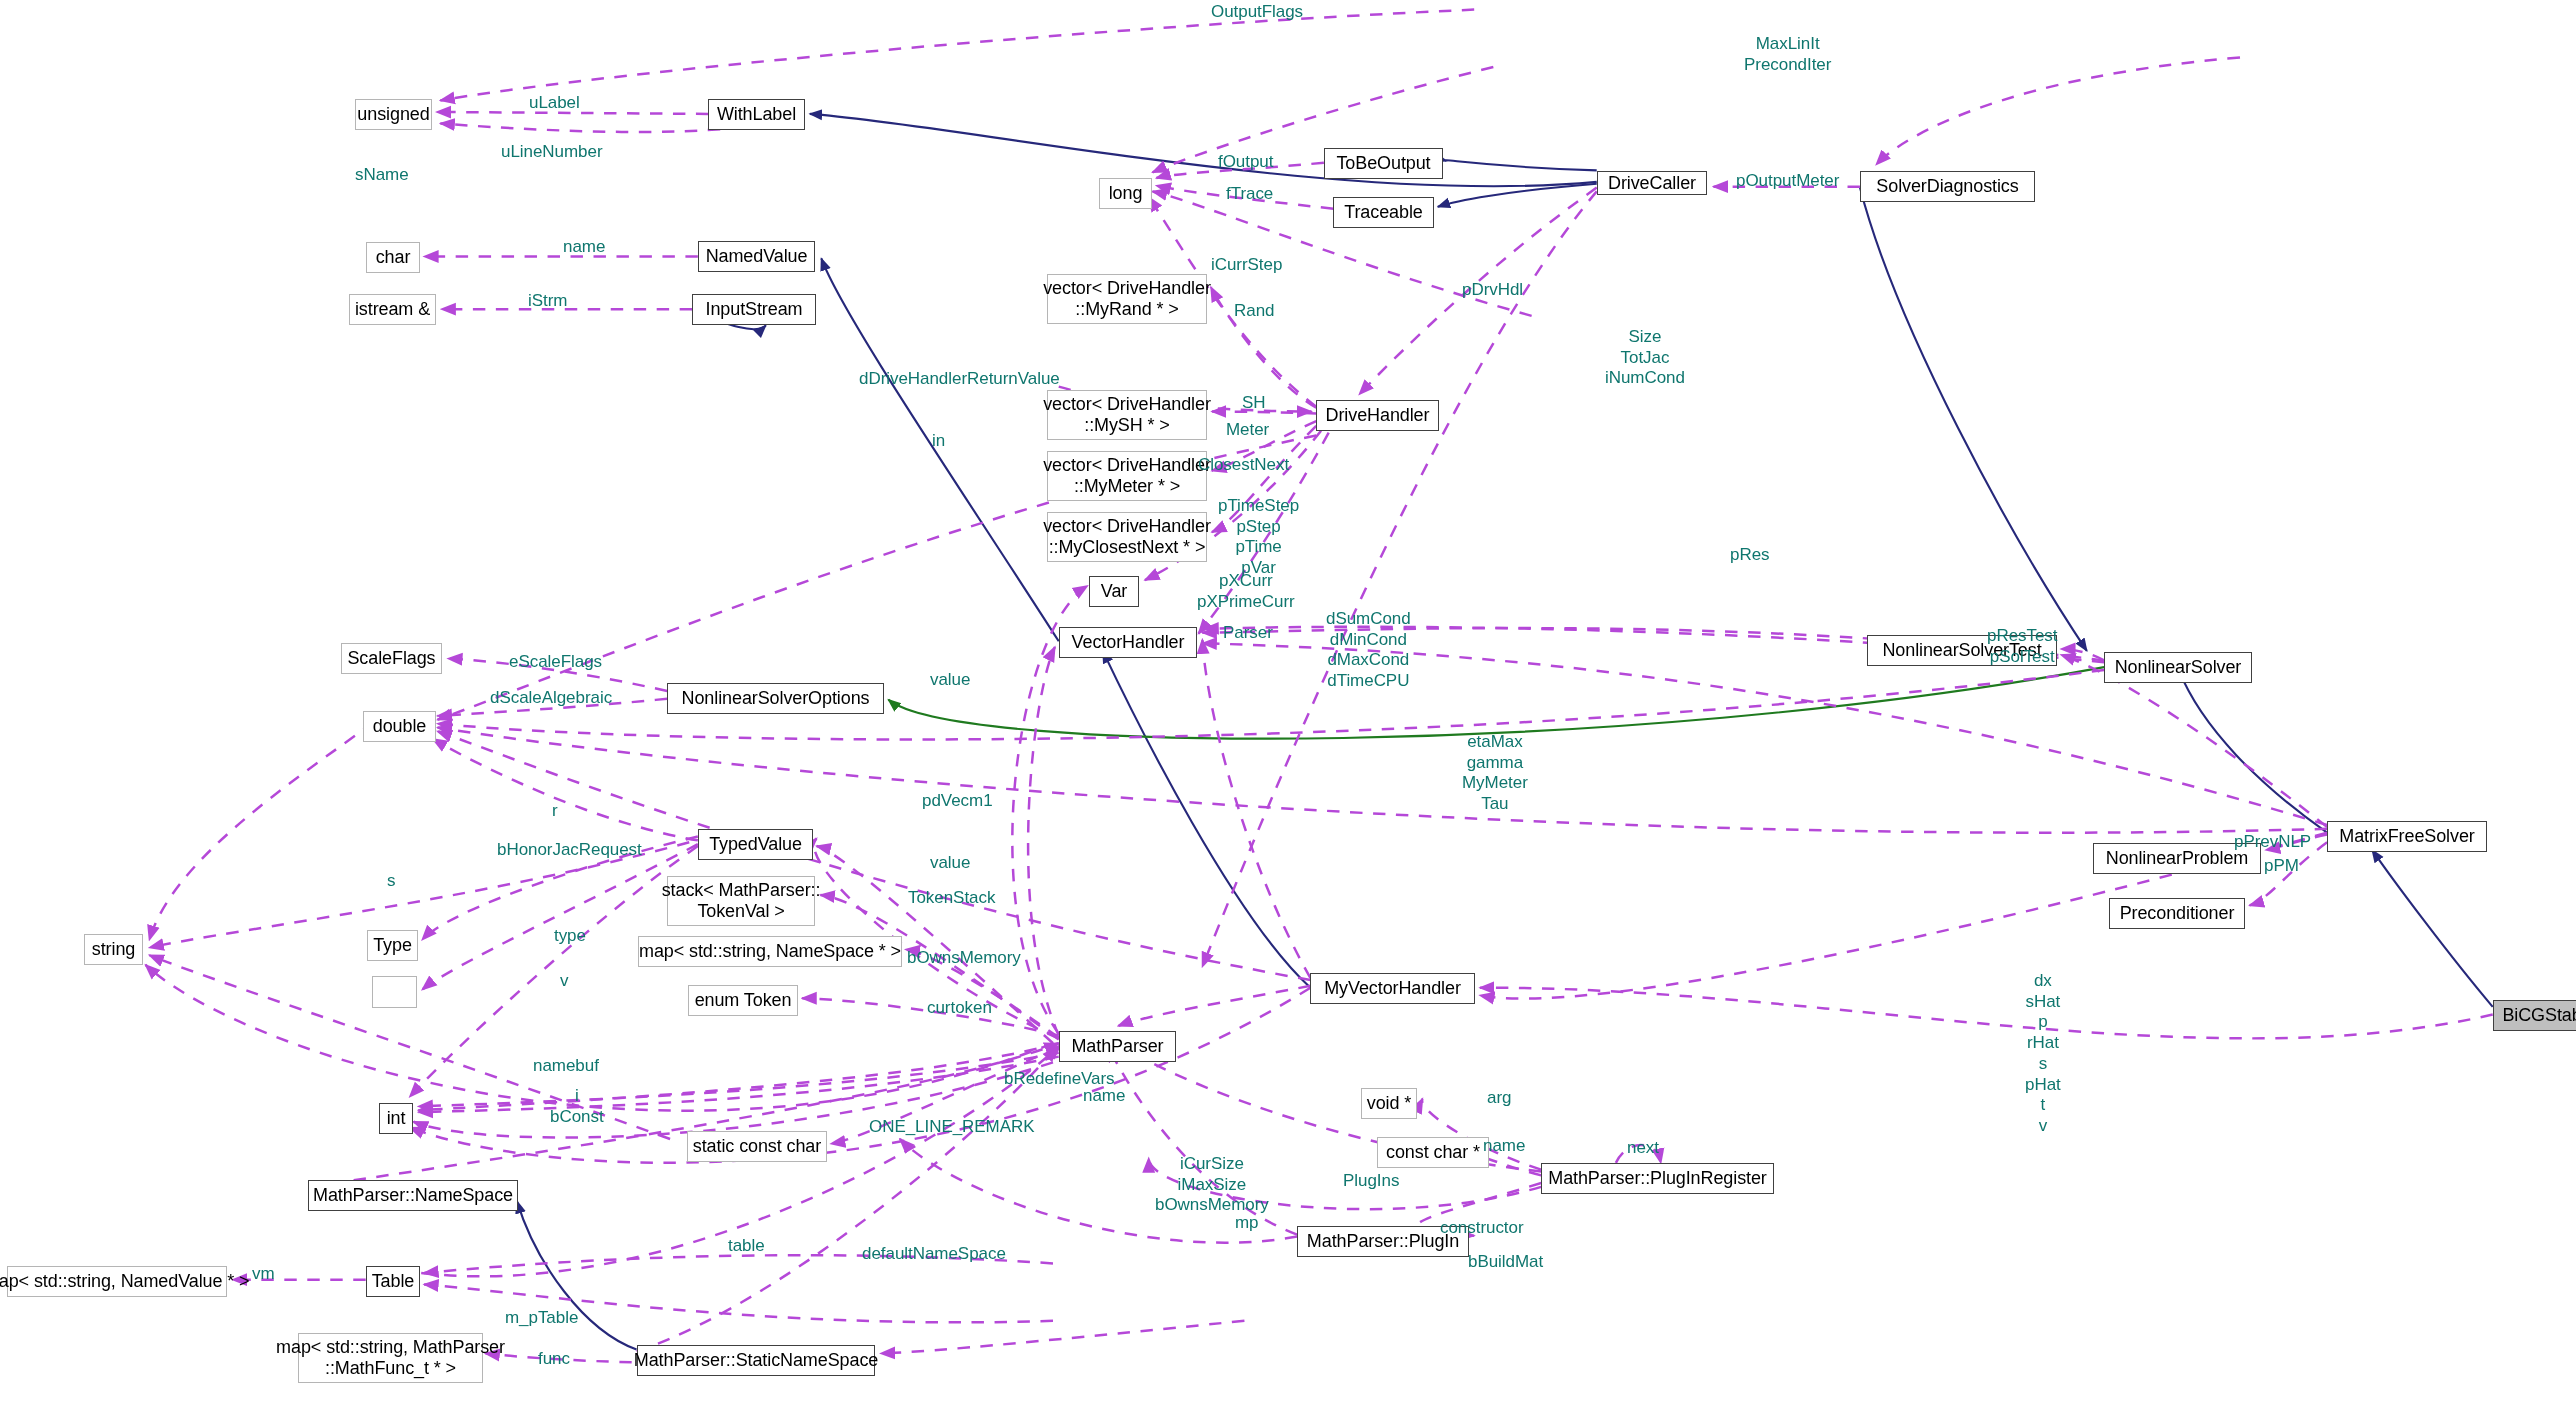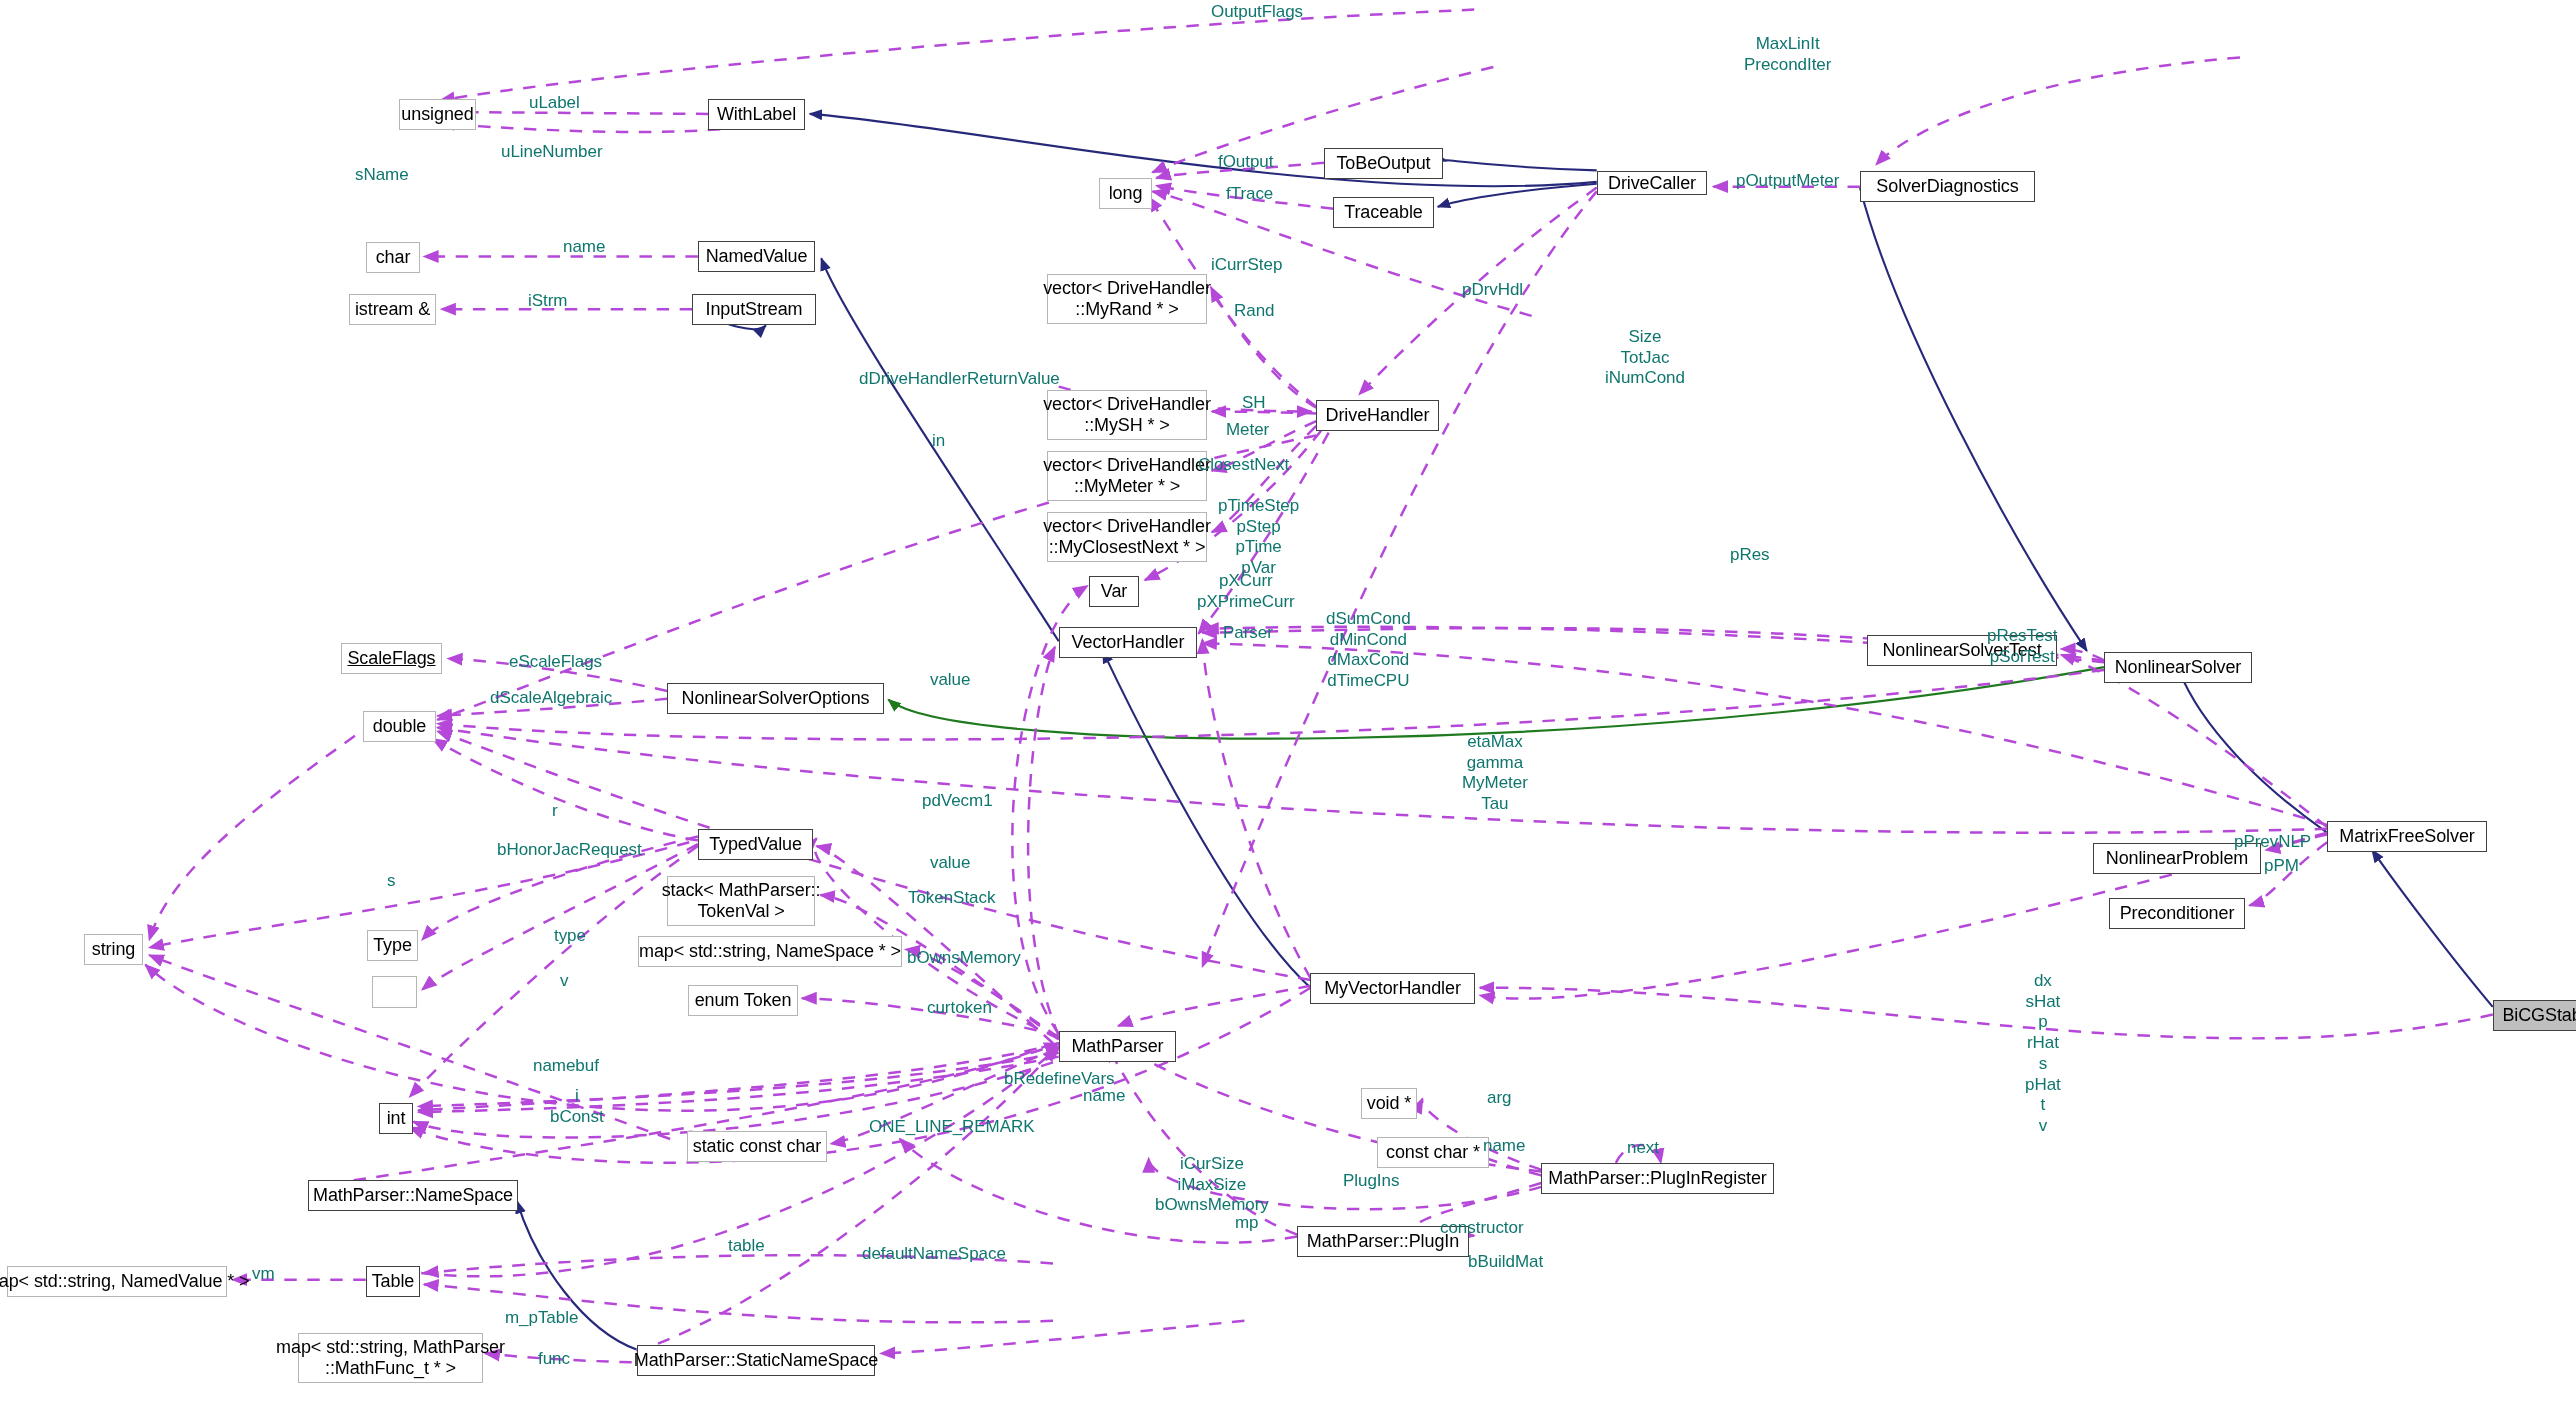--- a/index.html
+++ b/index.html
@@ -190,21 +190,21 @@
     <path class="u" d="M 2198 692 C 1900 660 1500 650 1258 657"></path>
 
     <path class="u" d="M 2431 870 C 2000 990 1650 1060 1546 1040"></path>
 
     <path class="u" d="M 2604 1060 C 2300 1130 1900 1030 1546 1032"></path>
 
     <path class="u" d="M 1668 200 C 1500 400 1300 900 1256 1010"></path>
   </svg>
 
   <div id="nodes-host">
-      <div class="node plain" style="left: 355px; top: 99px; width: 77px; height: 31px; margin-left: 44px;">unsigned</div>
+      <div class="node plain" style="left: 355px; top: 99px; width: 77px; height: 31px;">unsigned</div>
       <div class="node cls" style="left: 708px; top: 99px; width: 97px; height: 31px;">WithLabel</div>
       <div class="node plain" style="left: 366px; top: 242px; width: 54px; height: 31px;">char</div>
       <div class="node cls" style="left: 698px; top: 241px; width: 117px; height: 31px;">NamedValue</div>
       <div class="node plain" style="left: 349px; top: 294px; width: 87px; height: 31px;">istream &amp;</div>
       <div class="node cls" style="left: 692px; top: 294px; width: 124px; height: 31px;">InputStream</div>
       <div class="node plain" style="left: 1099px; top: 178px; width: 53px; height: 31px;">long</div>
       <div class="node cls" style="left: 1324px; top: 148px; width: 119px; height: 31px;">ToBeOutput</div>
       <div class="node cls" style="left: 1333px; top: 197px; width: 101px; height: 31px;">Traceable</div>
       <div class="node cls" style="left: 1597px; top: 171px; width: 110px; height: 24px;">DriveCaller</div>
       <div class="node cls" style="left: 1860px; top: 171px; width: 175px; height: 31px;">SolverDiagnostics</div>
@@ -214,21 +214,21 @@
 ::MySH * &gt;</div>
       <div class="node cls" style="left: 1316px; top: 400px; width: 123px; height: 31px;">DriveHandler</div>
       <div class="node plain" style="left: 1047px; top: 451px; width: 160px; height: 50px;">vector&lt; DriveHandler
 ::MyMeter * &gt;</div>
       <div class="node plain" style="left: 1047px; top: 512px; width: 160px; height: 50px;">vector&lt; DriveHandler
 ::MyClosestNext * &gt;</div>
       <div class="node cls" style="left: 1089px; top: 576px; width: 50px; height: 31px;">Var</div>
       <div class="node cls" style="left: 1059px; top: 627px; width: 138px; height: 31px;">VectorHandler</div>
       <div class="node cls" style="left: 1867px; top: 635px; width: 190px; height: 31px;">NonlinearSolverTest</div>
       <div class="node cls" style="left: 2104px; top: 652px; width: 148px; height: 31px;">NonlinearSolver</div>
-      <div class="node plain" style="left: 341px; top: 643px; width: 101px; height: 31px; text-decoration: underline;">ScaleFlags</div>
+      <div class="node plain" style="left: 341px; top: 643px; width: 101px; height: 31px;">ScaleFlags</div>
       <div class="node cls" style="left: 667px; top: 683px; width: 217px; height: 31px;">NonlinearSolverOptions</div>
       <div class="node plain" style="left: 363px; top: 711px; width: 73px; height: 31px;">double</div>
       <div class="node cls" style="left: 2327px; top: 821px; width: 160px; height: 31px;">MatrixFreeSolver</div>
       <div class="node cls" style="left: 698px; top: 829px; width: 115px; height: 31px;">TypedValue</div>
       <div class="node cls" style="left: 2093px; top: 843px; width: 168px; height: 31px;">NonlinearProblem</div>
       <div class="node plain" style="left: 667px; top: 876px; width: 148px; height: 50px;">stack&lt; MathParser::
 TokenVal &gt;</div>
       <div class="node cls" style="left: 2109px; top: 898px; width: 136px; height: 31px;">Preconditioner</div>
       <div class="node plain" style="left: 638px; top: 936px; width: 264px; height: 31px;">map&lt; std::string, NameSpace * &gt;</div>
       <div class="node plain" style="left: 367px; top: 930px; width: 51px; height: 31px;">Type</div>

